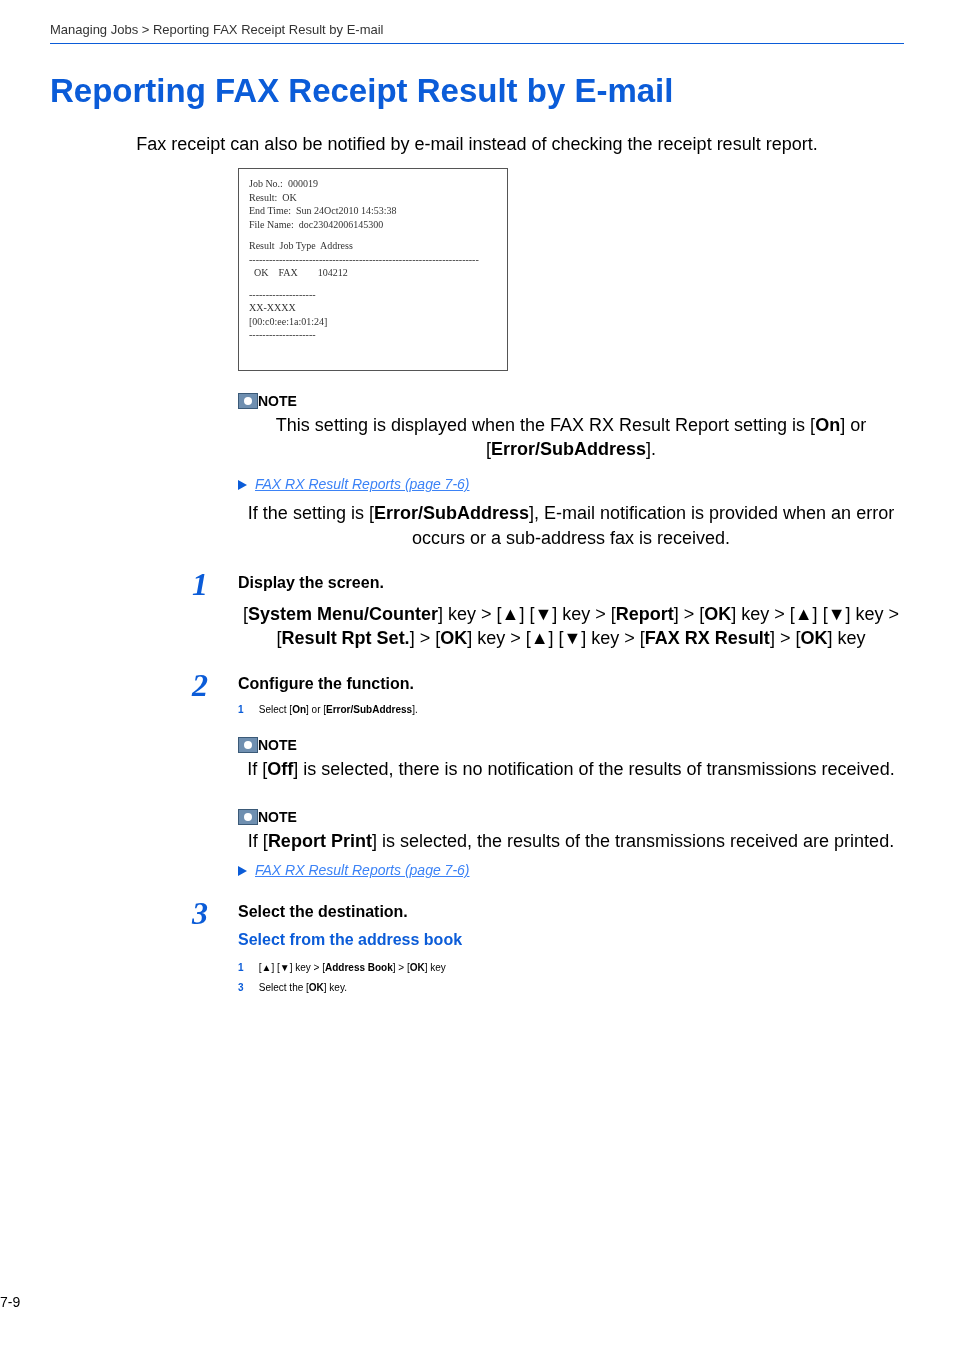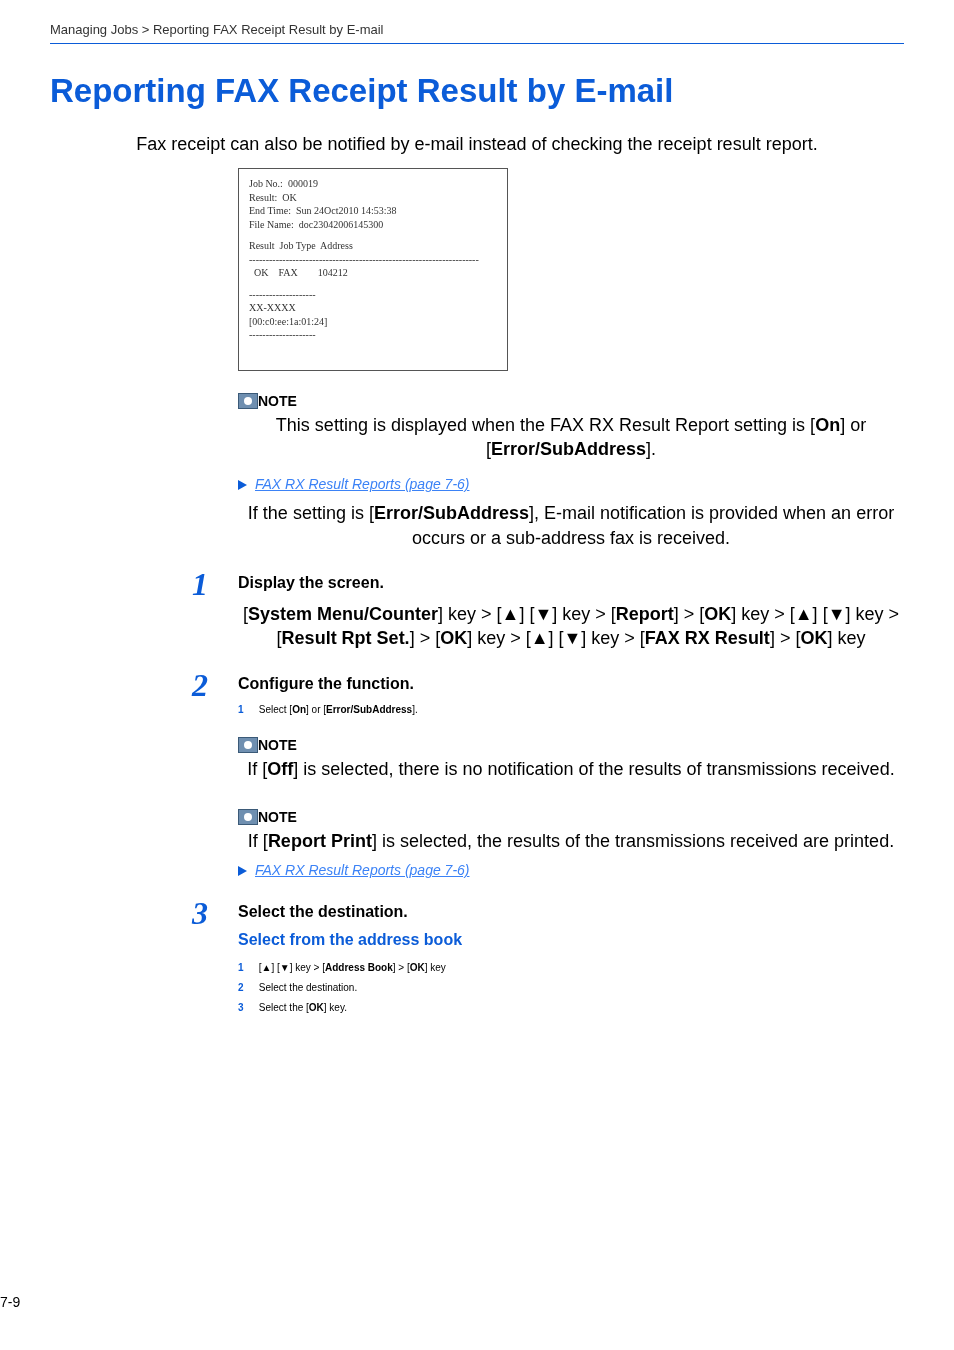--- a/index.html
+++ b/index.html
@@ -223,24 +223,20 @@
   <div class="step-big">3</div>
   <div class="step-title">Select the destination.</div>
 
   <div class="sub-heading-blue">Select from the address book</div>
 
   <div class="sub-step">
     <span class="sub-num">1</span>
     <span>[▲] [▼] key &gt; [</span><b>Address Book</b><span>] &gt; [</span><b>OK</b><span>] key</span>
   </div>
   <div class="sub-step">
-    <span class="sub-num">2</span>
-    <span>Select the destination.</span>
-  </div>
-  <div class="sub-step">
     <span class="sub-num">3</span>
     <span>Select the [</span><b>OK</b><span>] key.</span>
   </div>
 </div>
 
 <div class="pagefoot">7-9</div>
 
 </div>
 
 </body></html>

